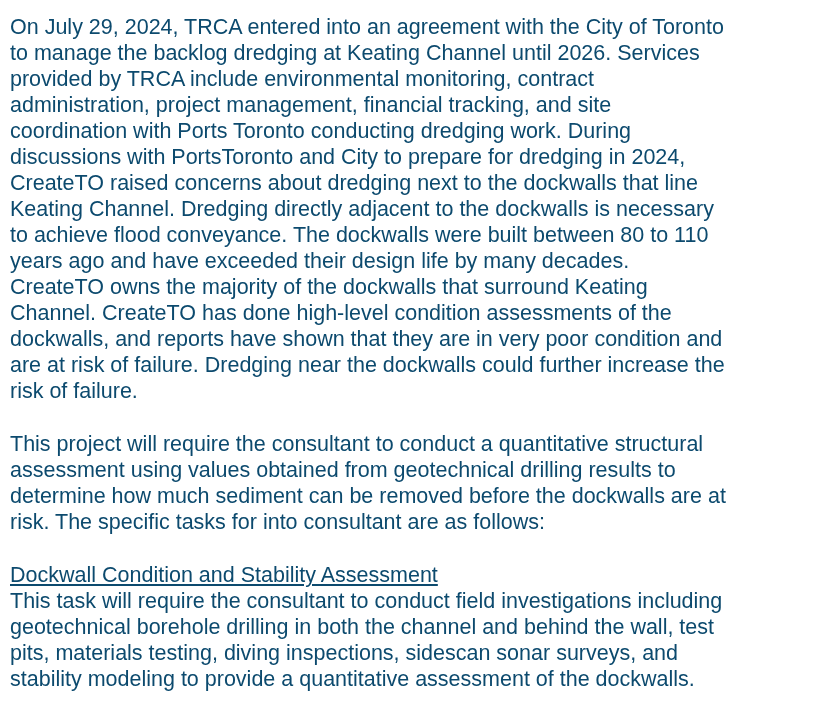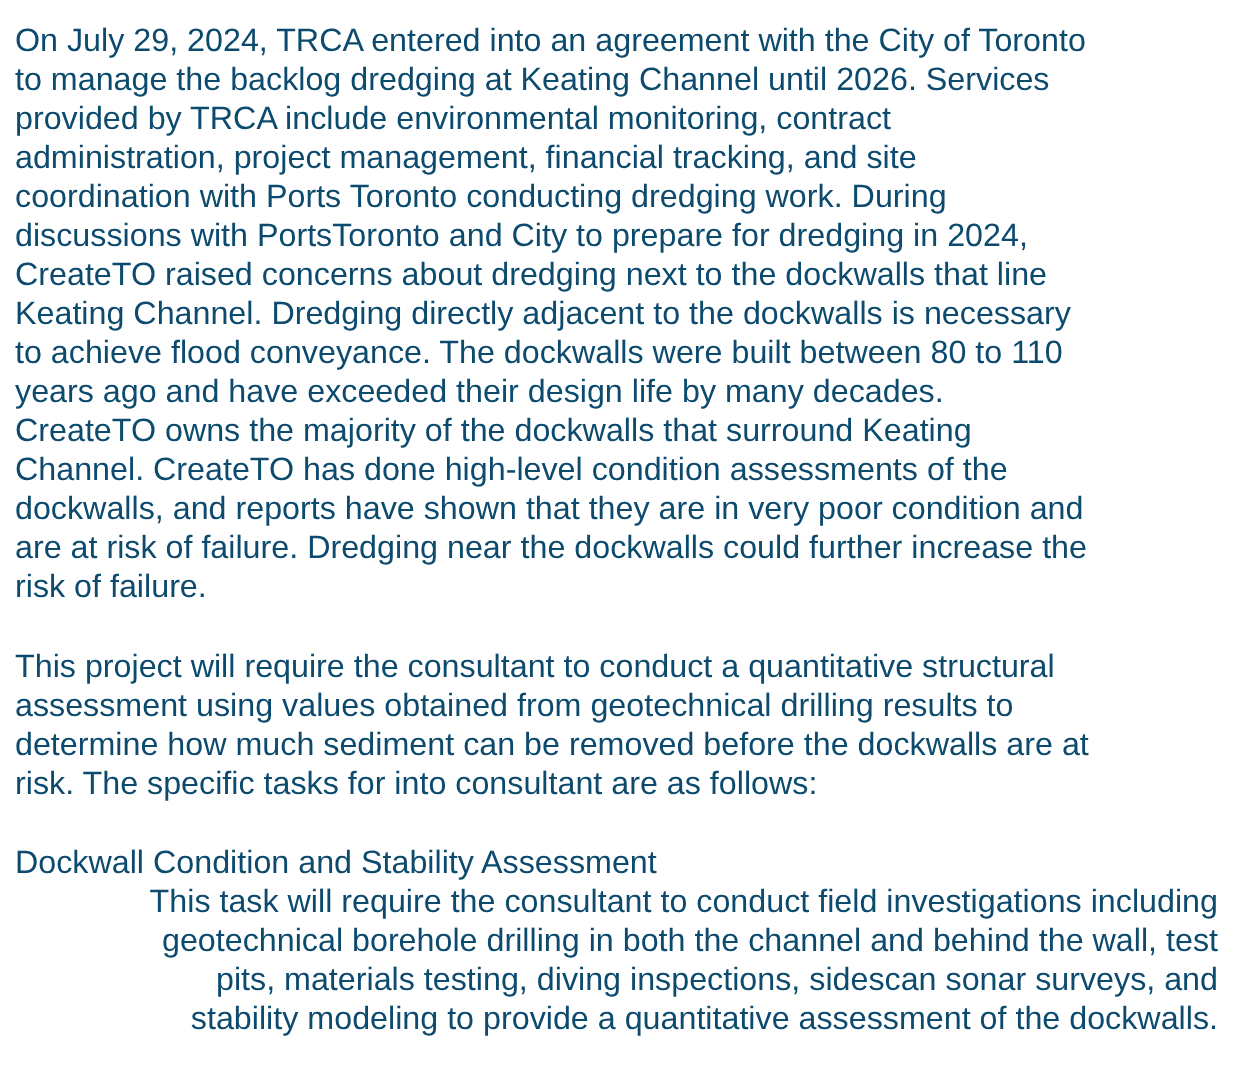--- a/index.html
+++ b/index.html
@@ -20,26 +20,26 @@
     color: #0c4a6e;
   }
   .para {
     margin: 0 0 27px 0;
     white-space: pre;
   }
   .section-heading {
     margin: 0;
     font-size: 21.5px;
     font-weight: normal;
+    text-decoration: underline;
     white-space: pre;
   }
   .section-body {
     margin: 0;
     white-space: pre;
-    text-align: right;
   }
 </style>
 </head>
 <body>
 
 <div class="page">
 
   <p class="para">On July 29, 2024, TRCA entered into an agreement with the City of Toronto
 to manage the backlog dredging at Keating Channel until 2026. Services
 provided by TRCA include environmental monitoring, contract

